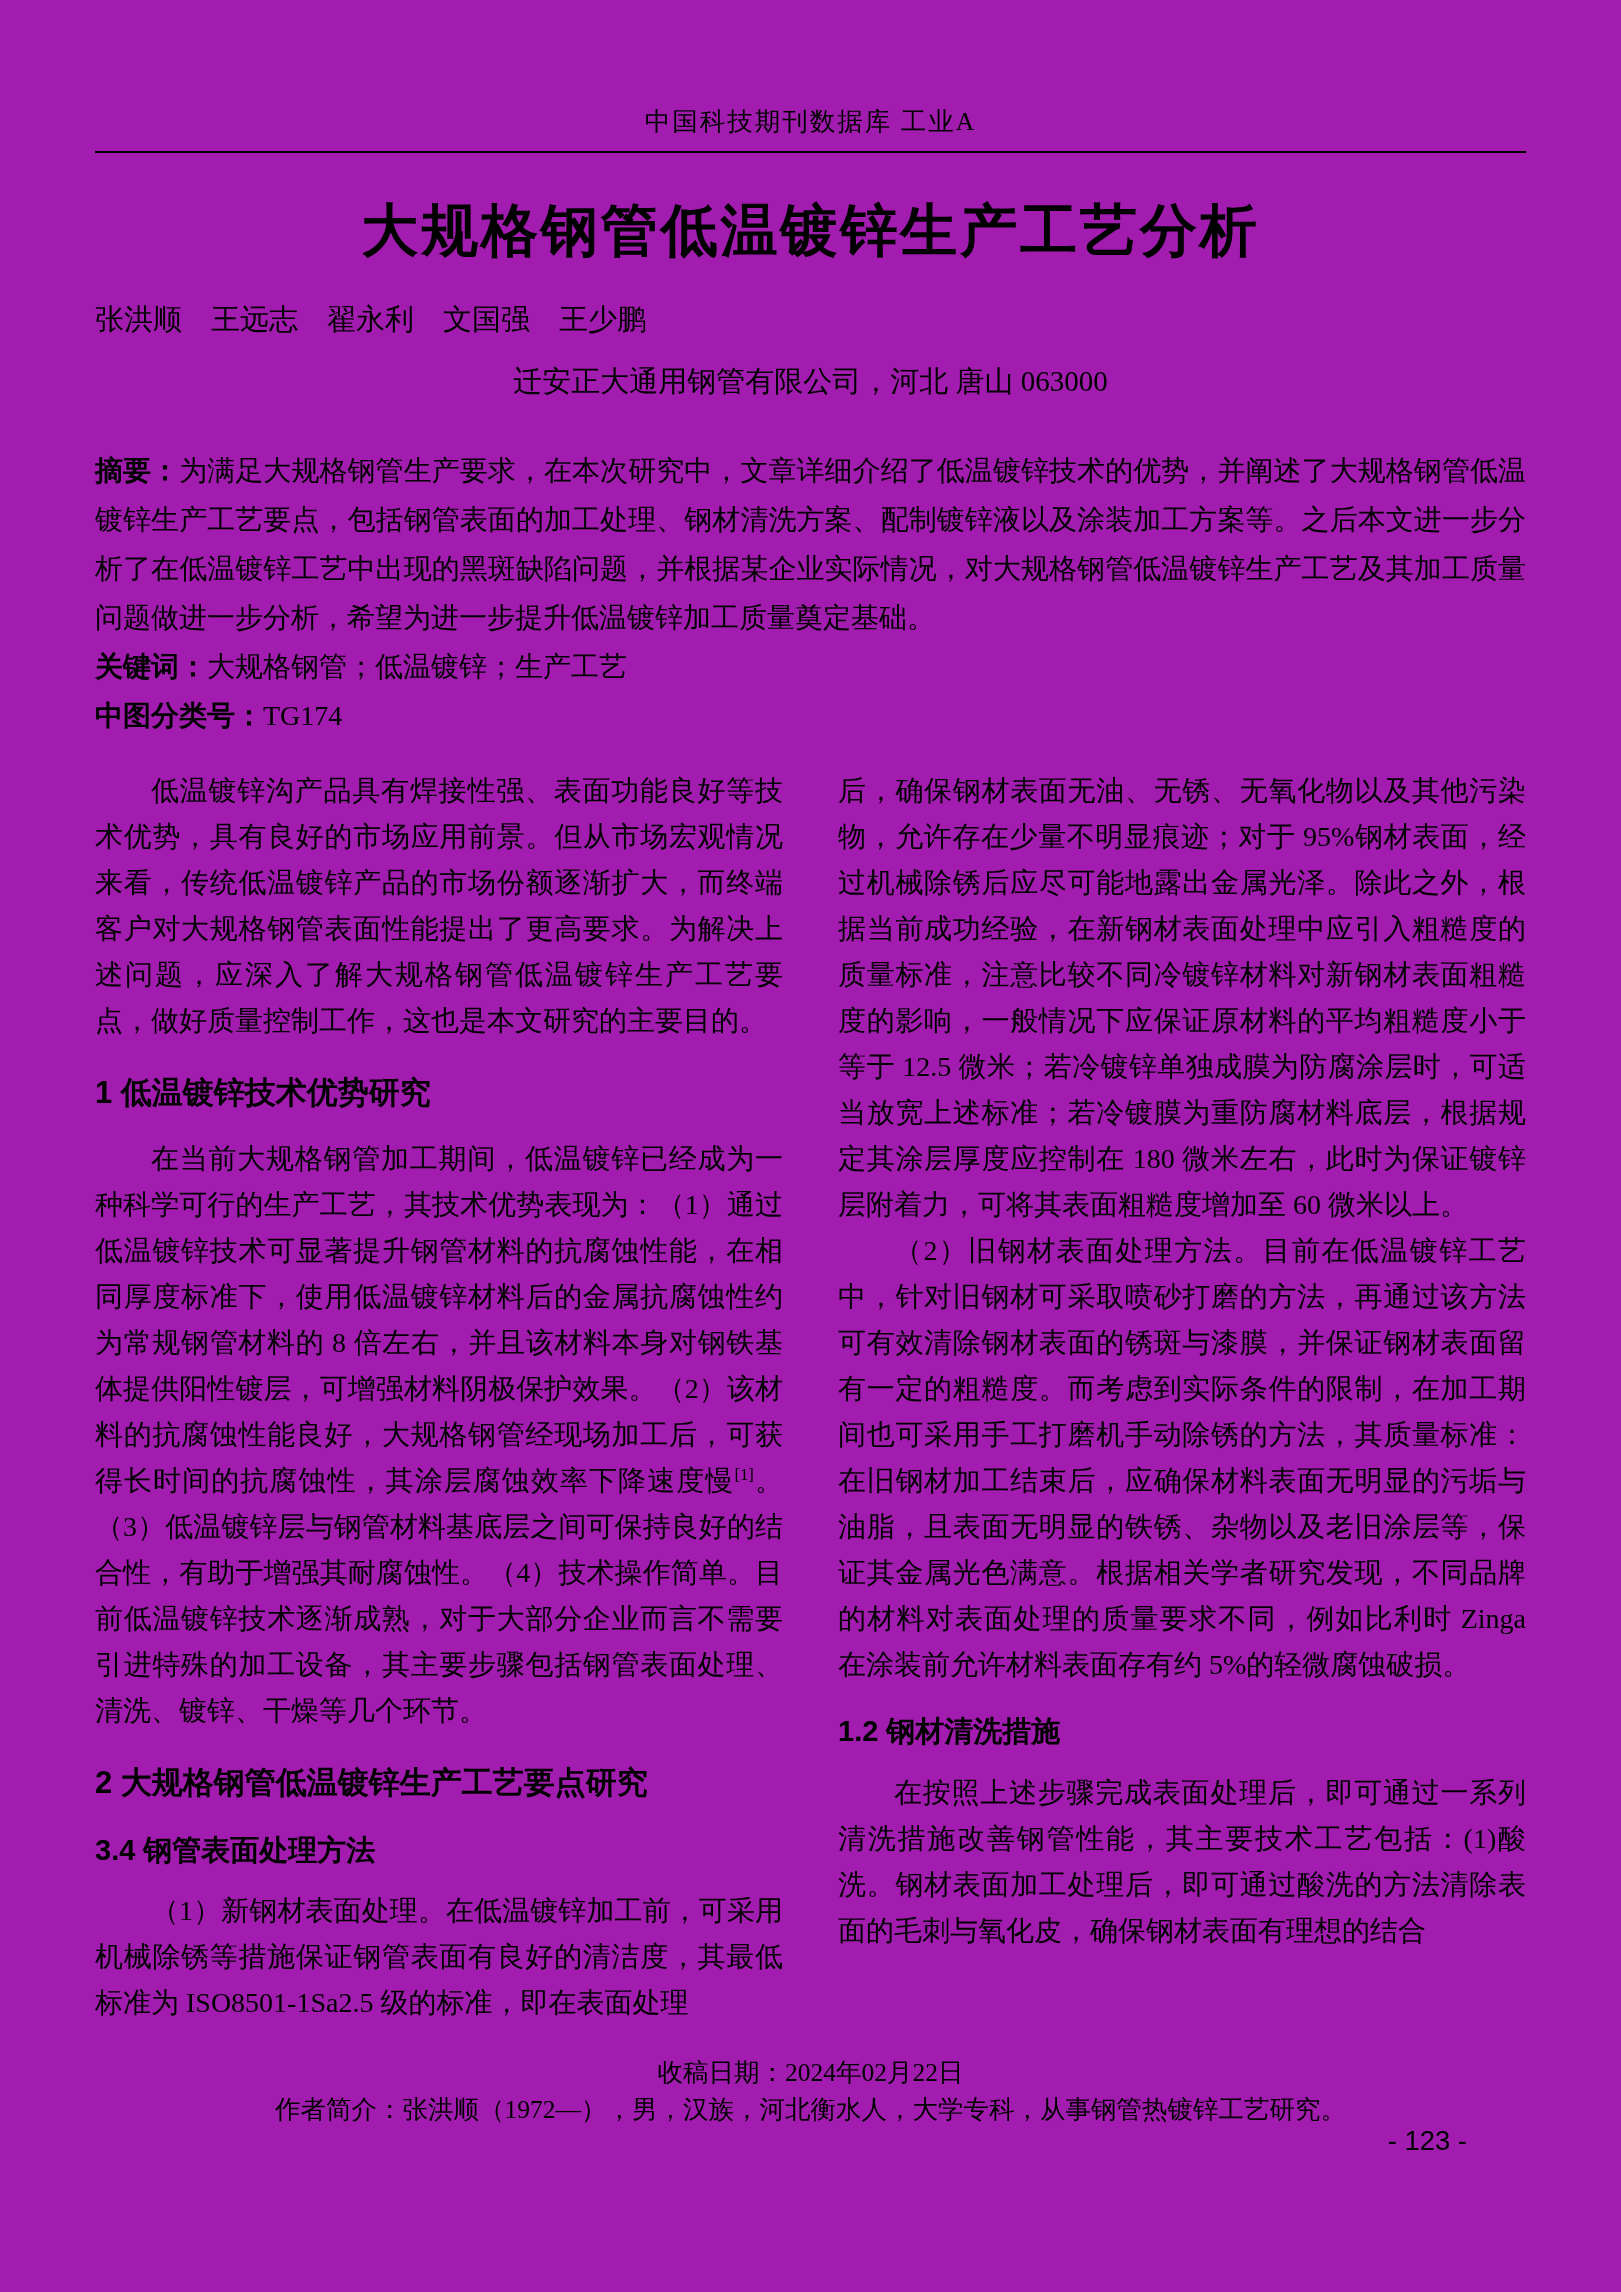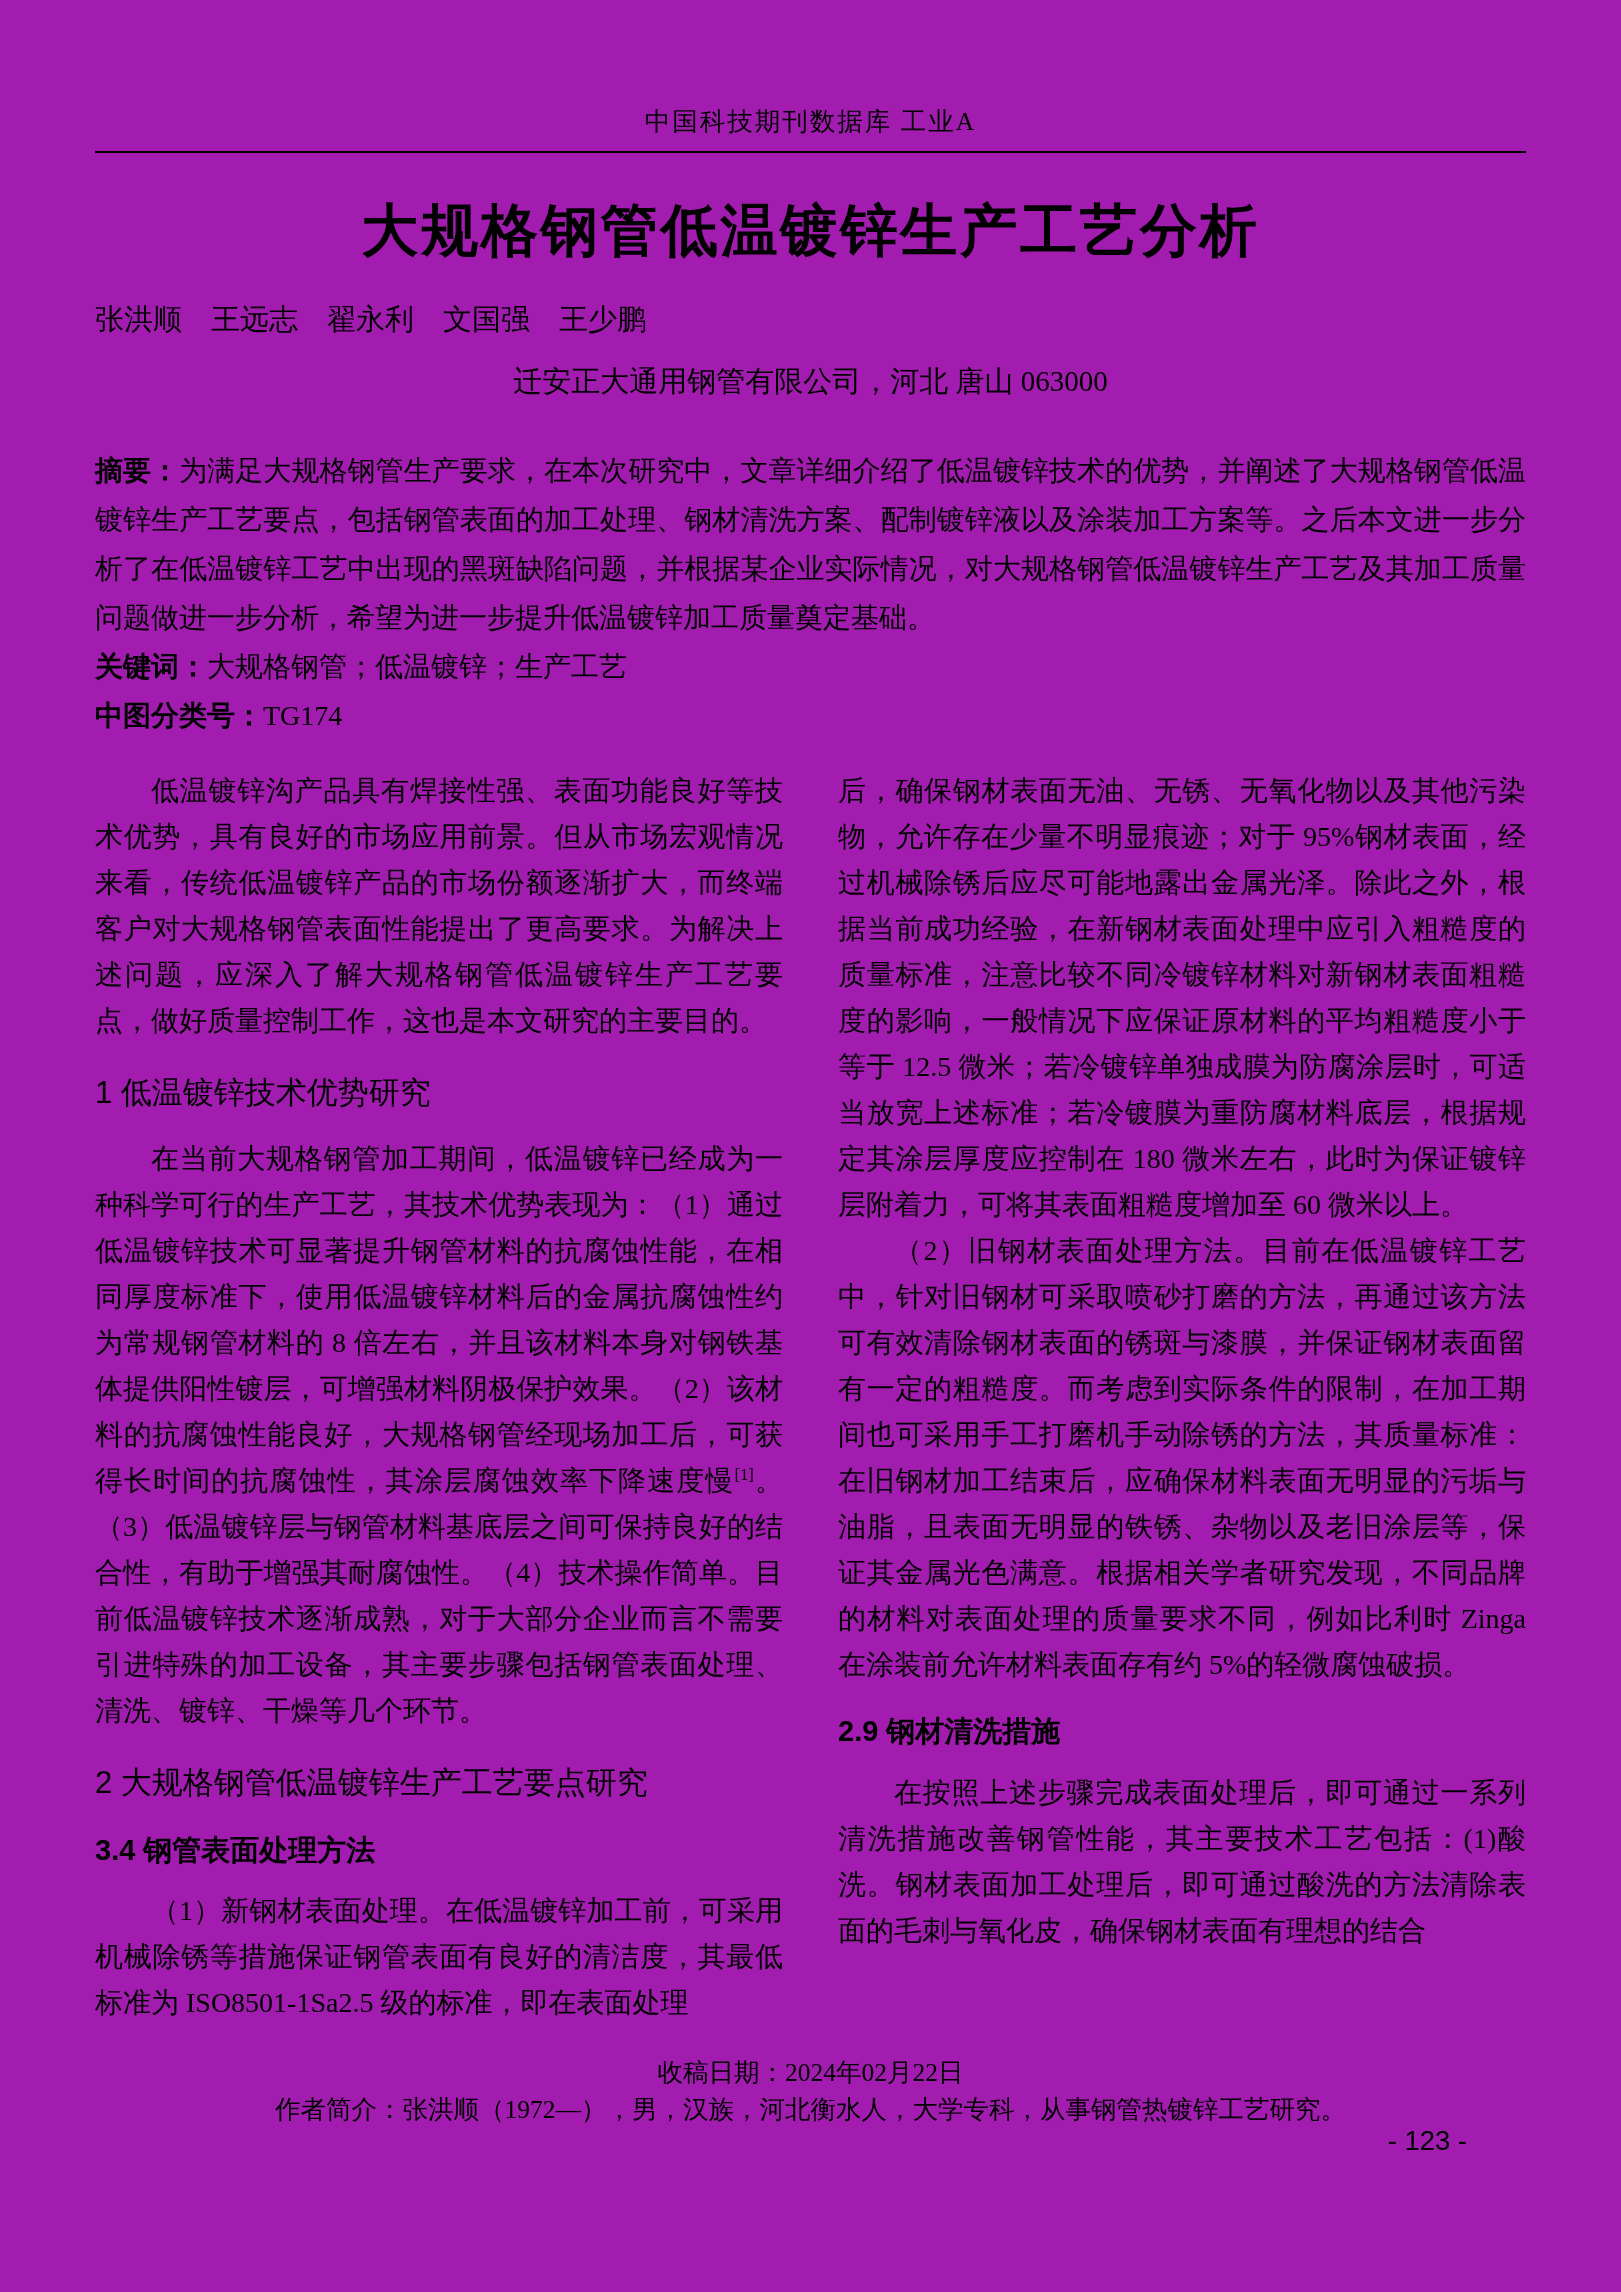--- a/index.html
+++ b/index.html
@@ -69,21 +69,21 @@
     font-size:28px;
     line-height:46px;
     text-align:justify;
     text-justify:inter-character;
   }
   .col p { margin:0; }
   .p-indent { text-indent:2em; }
 
   .sec-h {
     font-family:"Liberation Sans", sans-serif;
-    font-weight:normal;
+    font-weight:bold;
     font-size:31px;
     line-height:47px;
     margin:25.5px 0 19.6px 0;
     text-align:left;
     text-indent:0;
   }
   .subsec-h {
     font-family:"Liberation Sans", sans-serif;
     font-weight:bold;
     font-size:29px;
@@ -150,21 +150,21 @@
         <h3 class="subsec-h">3.4 钢管表面处理方法</h3>
 
         <p class="p-indent">（1）新钢材表面处理。在低温镀锌加工前，可采用机械除锈等措施保证钢管表面有良好的清洁度，其最低标准为 ISO8501-1Sa2.5 级的标准，即在表面处理</p>
       </div>
 
       <div class="col">
         <p>后，确保钢材表面无油、无锈、无氧化物以及其他污染物，允许存在少量不明显痕迹；对于 95%钢材表面，经过机械除锈后应尽可能地露出金属光泽。除此之外，根据当前成功经验，在新钢材表面处理中应引入粗糙度的质量标准，注意比较不同冷镀锌材料对新钢材表面粗糙度的影响，一般情况下应保证原材料的平均粗糙度小于等于 12.5 微米；若冷镀锌单独成膜为防腐涂层时，可适当放宽上述标准；若冷镀膜为重防腐材料底层，根据规定其涂层厚度应控制在 180 微米左右，此时为保证镀锌层附着力，可将其表面粗糙度增加至 60 微米以上。</p>
 
         <p class="p-indent">（2）旧钢材表面处理方法。目前在低温镀锌工艺中，针对旧钢材可采取喷砂打磨的方法，再通过该方法可有效清除钢材表面的锈斑与漆膜，并保证钢材表面留有一定的粗糙度。而考虑到实际条件的限制，在加工期间也可采用手工打磨机手动除锈的方法，其质量标准：在旧钢材加工结束后，应确保材料表面无明显的污垢与油脂，且表面无明显的铁锈、杂物以及老旧涂层等，保证其金属光色满意。根据相关学者研究发现，不同品牌的材料对表面处理的质量要求不同，例如比利时 Zinga 在涂装前允许材料表面存有约 5%的轻微腐蚀破损。</p>
 
-        <h3 class="subsec-h">2.9 钢材清洗措施</h3>
+        <h3 class="subsec-h">1.2 钢材清洗措施</h3>
 
         <p class="p-indent">在按照上述步骤完成表面处理后，即可通过一系列清洗措施改善钢管性能，其主要技术工艺包括：(1)酸洗。钢材表面加工处理后，即可通过酸洗的方法清除表面的毛刺与氧化皮，确保钢材表面有理想的结合</p>
       </div>
 
     </div>
   </div>
 
   <div class="page-footnote">
     <p><span>收稿日期：</span><span>2024年02月22日</span></p>
     <p><span>作者简介：</span><span>张洪顺（1972—），男，汉族，河北衡水人，大学专科，从事钢管热镀锌工艺研究。</span></p>

